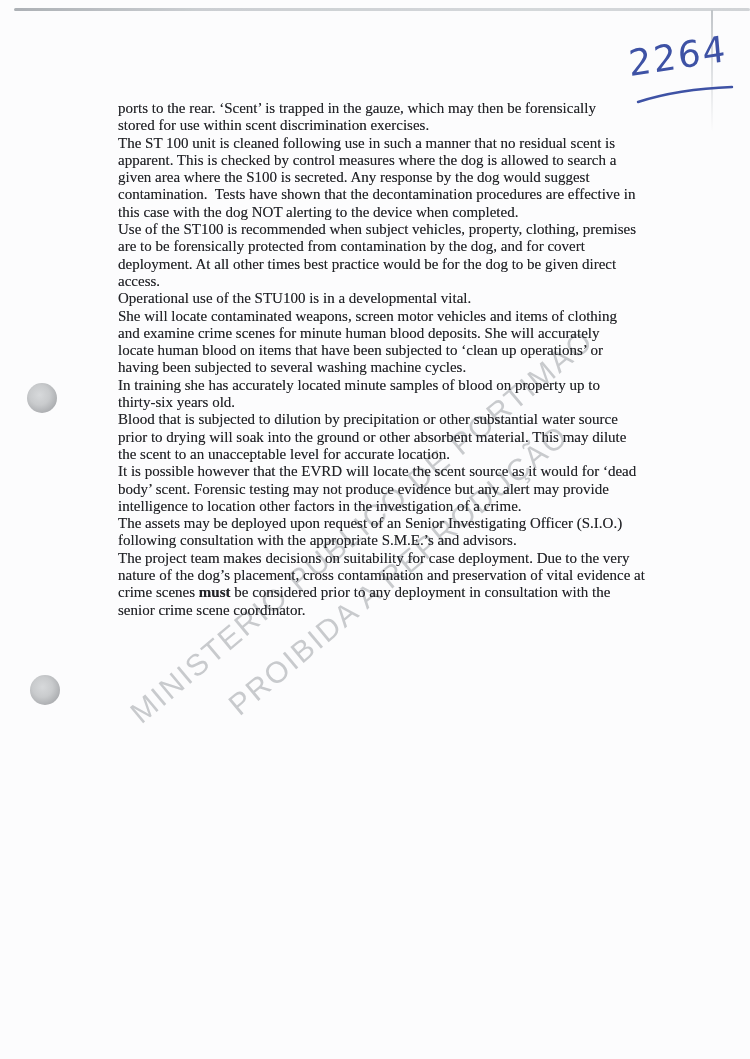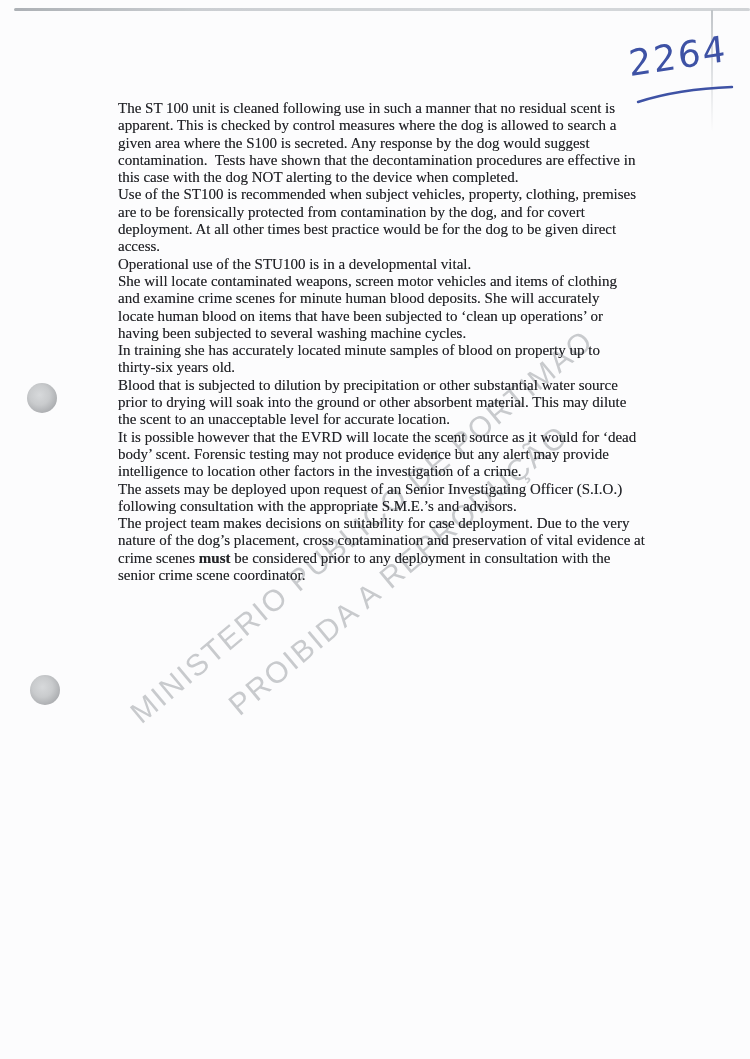--- a/index.html
+++ b/index.html
@@ -72,20 +72,22 @@
       <path d="M4,20 Q44,7 98,5" fill="none" stroke="#3e52a5" stroke-width="2.4" stroke-linecap="round"></path>
     </svg>
   </div>
 
   <div class="watermark">
     <div>MINISTERIO PUBLICO DE PORTIMAO</div>
     <div>PROIBIDA A REPRODUÇÃO</div>
   </div>
 
   <div class="doc">
+    <p class="para"><span>ports to the rear. ‘Scent’ is trapped in the gauze, which may then be forensically
+stored for use within scent discrimination exercises.</span></p>
     <p class="para mt17"><span>The ST 100 unit is cleaned following use in such a manner that no residual scent is
 apparent. This is checked by control measures where the dog is allowed to search a
 given area where the S100 is secreted. Any response by the dog would suggest
 contamination.  Tests have shown that the decontamination procedures are effective in
 this case with the dog NOT alerting to the device when completed.</span></p>
     <p class="para mt23"><span>Use of the ST100 is recommended when subject vehicles, property, clothing, premises
 are to be forensically protected from contamination by the dog, and for covert
 deployment. At all other times best practice would be for the dog to be given direct
 access.</span></p>
     <p class="para mt16"><span>Operational use of the STU100 is in a developmental vital.</span></p>

